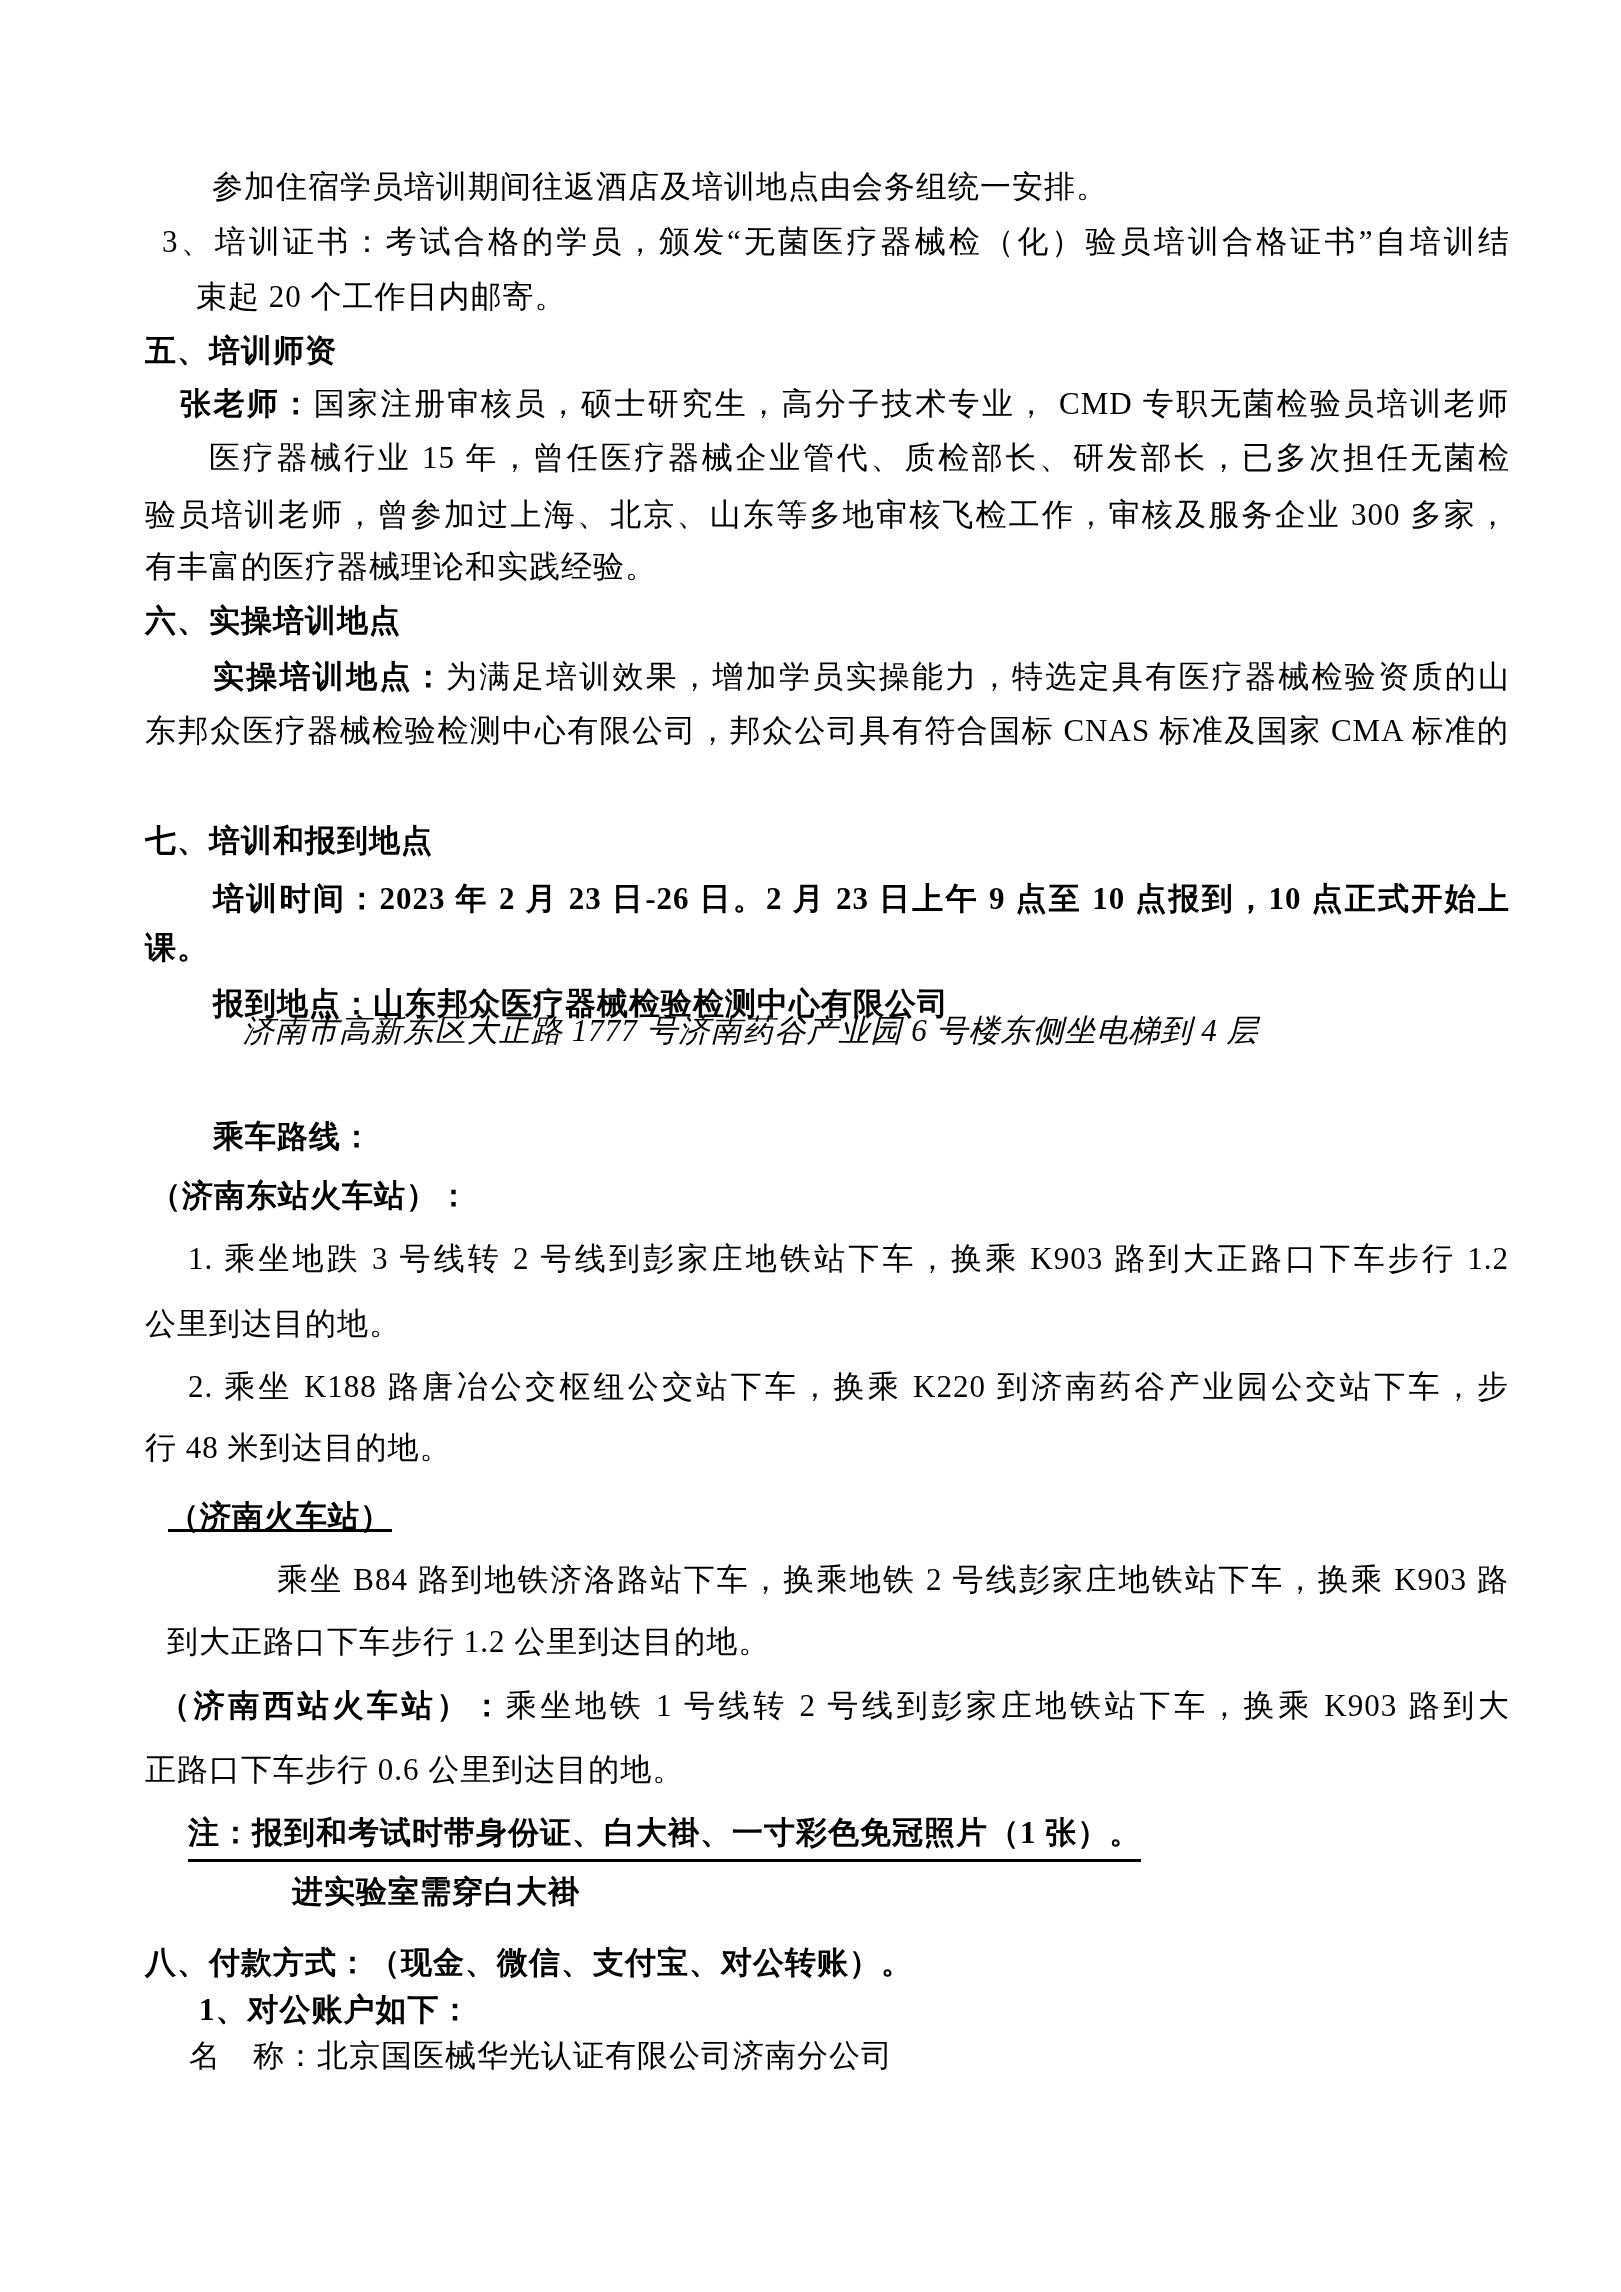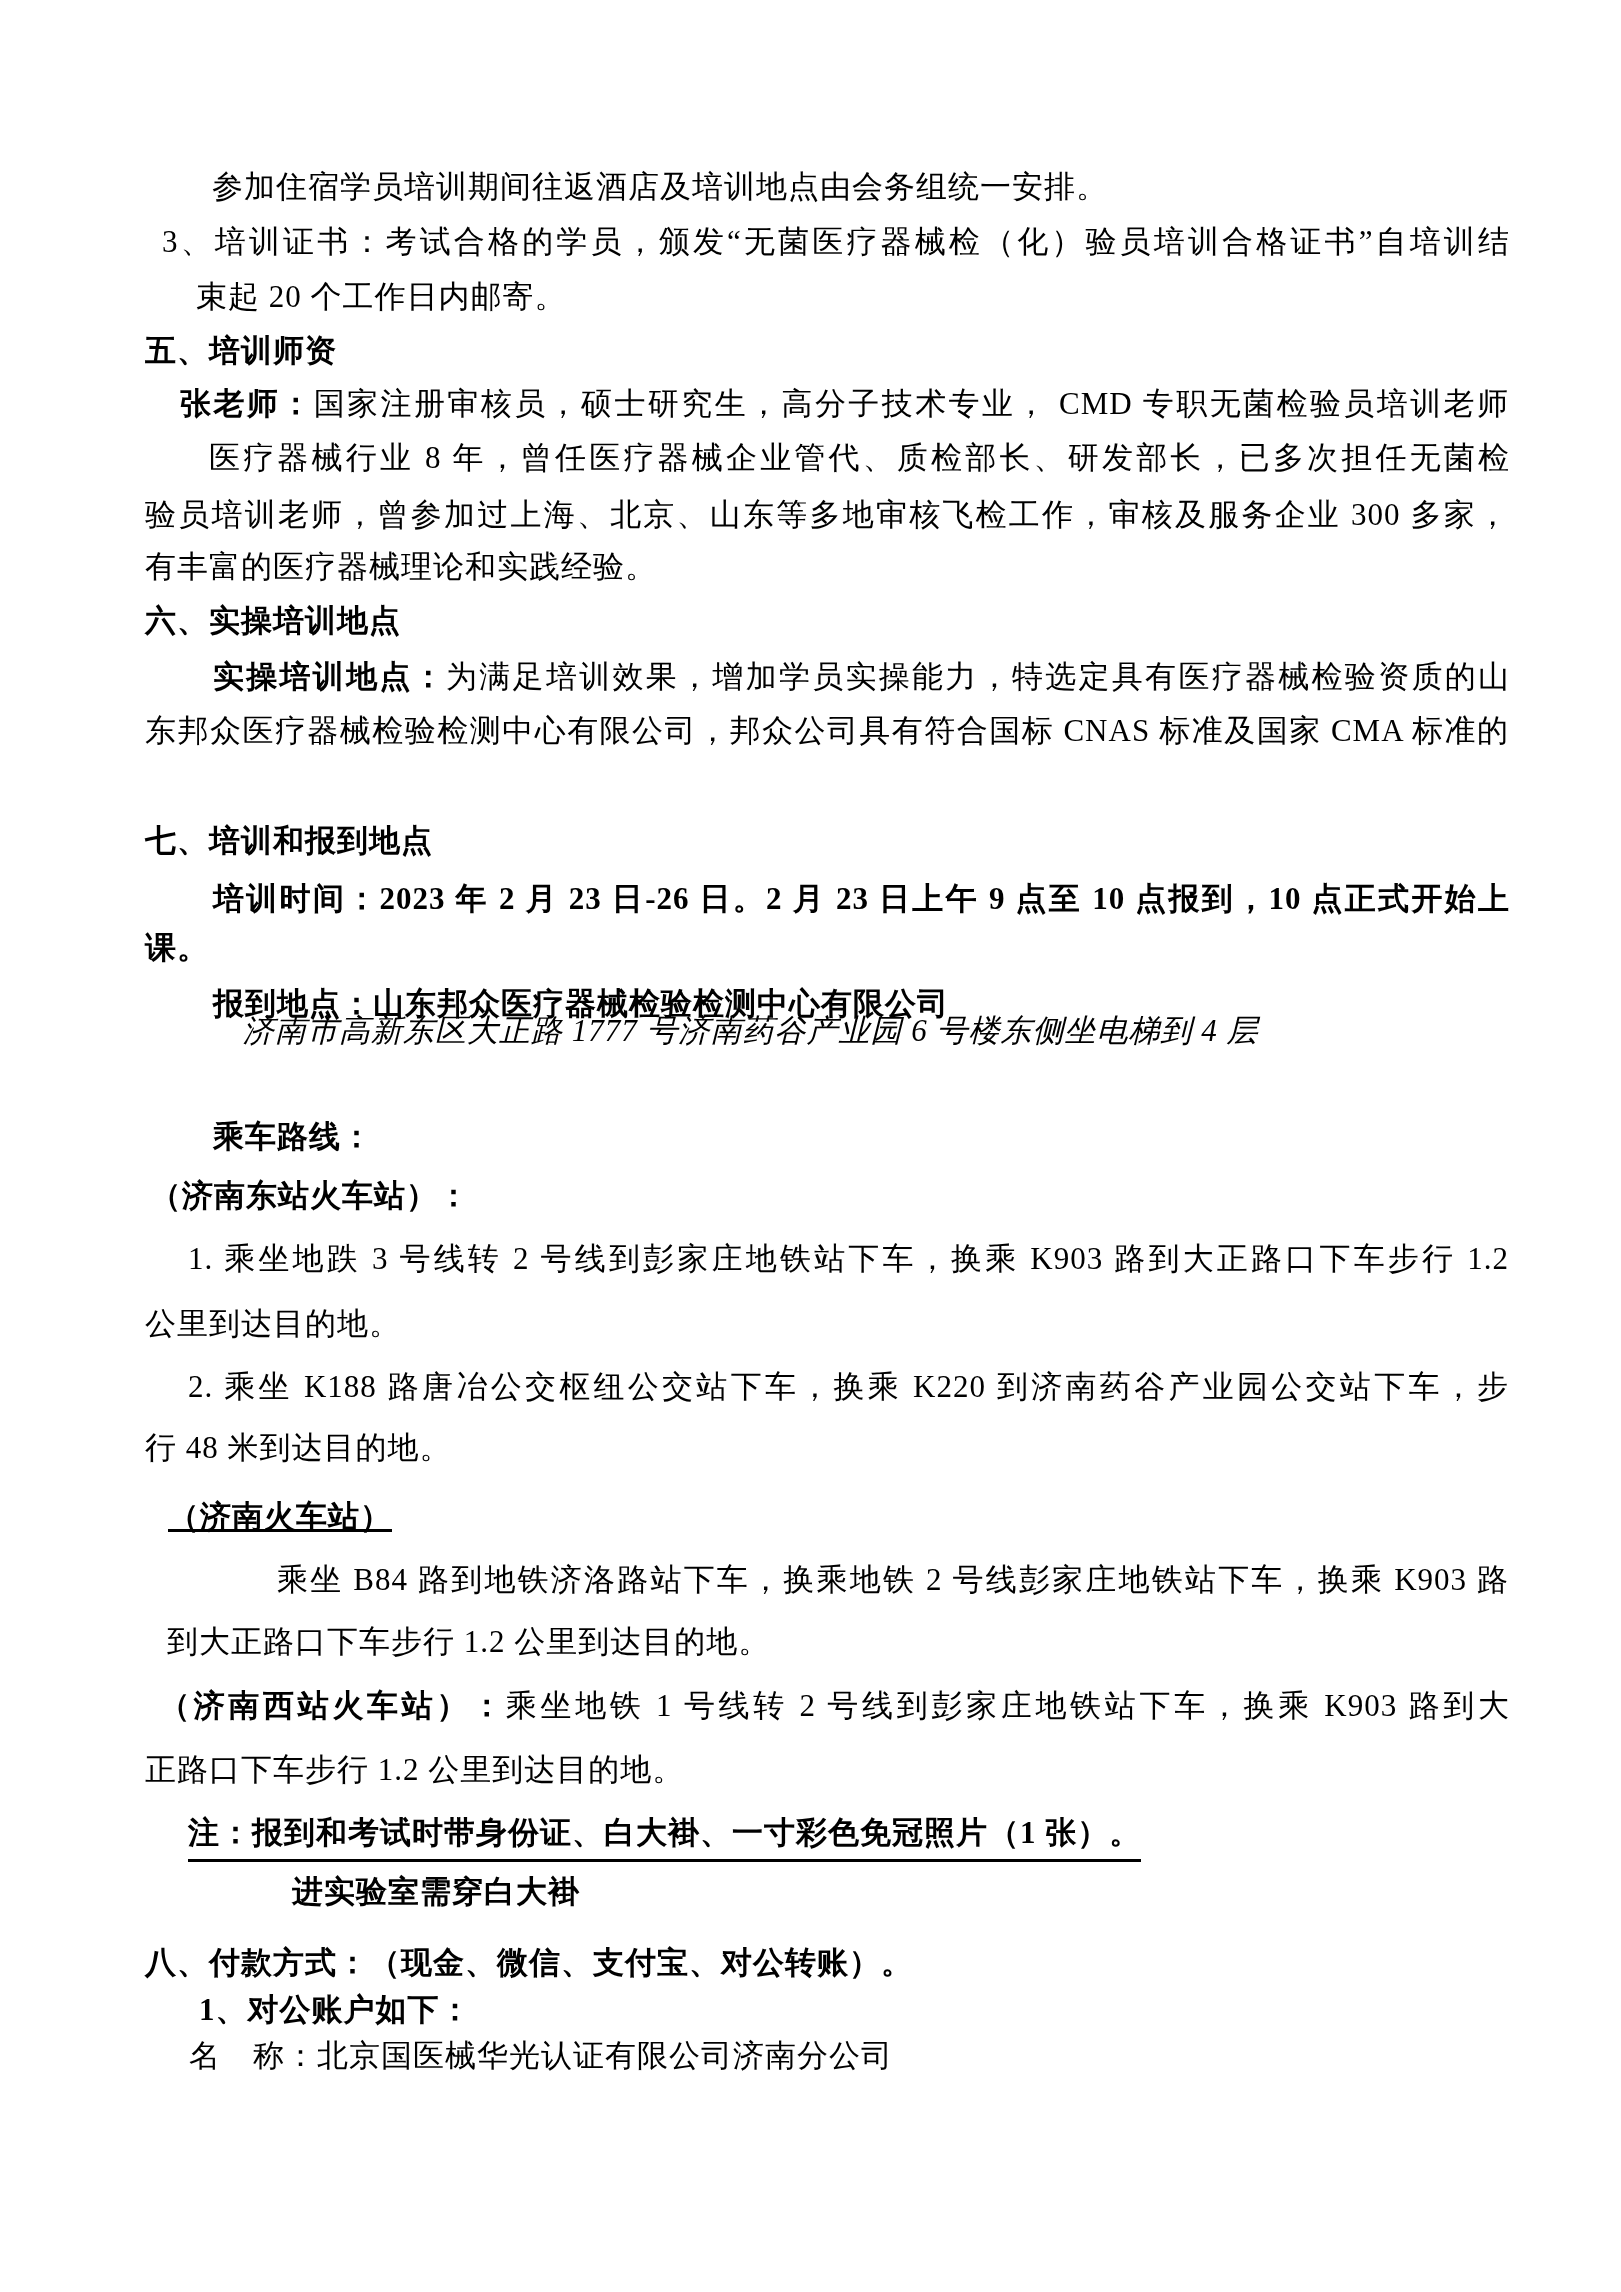--- a/index.html
+++ b/index.html
@@ -38,41 +38,41 @@
 </style>
 </head>
 <body>
 
 <div class="doc-page">
     <div class="line" style="top: 167px; left: 204px; margin-left: 8px;"><span class="seg">参加住宿学员培训期间往返酒店及培训地点由会务组统一安排。</span></div>
     <div class="line justify" style="top: 222px; left: 162px; width: 1348px;"><span class="seg">3、培训证书：考试合格的学员，颁发“无菌医疗器械检（化）验员培训合格证书”自培训结</span></div>
     <div class="line" style="top: 277px; left: 196px;"><span class="seg">束起 20 个工作日内邮寄。</span></div>
     <div class="line" style="top: 331px; left: 145px;"><span class="seg bold">五、培训师资</span></div>
     <div class="line justify" style="top: 384px; left: 180px; width: 1329px;"><span class="seg bold">张老师：</span><span class="seg">国家注册审核员，硕士研究生，高分子技术专业， CMD 专职无菌检验员培训老师</span></div>
-    <div class="line justify" style="top: 438px; left: 209px; width: 1301px;"><span class="seg">医疗器械行业 8 年，曾任医疗器械企业管代、质检部长、研发部长，已多次担任无菌检</span></div>
+    <div class="line justify" style="top: 438px; left: 209px; width: 1301px;"><span class="seg">医疗器械行业 15 年，曾任医疗器械企业管代、质检部长、研发部长，已多次担任无菌检</span></div>
     <div class="line justify" style="top: 495px; left: 145px; width: 1364px;"><span class="seg">验员培训老师，曾参加过上海、北京、山东等多地审核飞检工作，审核及服务企业 300 多家，</span></div>
     <div class="line" style="top: 547px; left: 145px;"><span class="seg">有丰富的医疗器械理论和实践经验。</span></div>
     <div class="line" style="top: 601px; left: 145px;"><span class="seg bold">六、实操培训地点</span></div>
     <div class="line justify" style="top: 657px; left: 213px; width: 1297px;"><span class="seg bold">实操培训地点：</span><span class="seg">为满足培训效果，增加学员实操能力，特选定具有医疗器械检验资质的山</span></div>
     <div class="line justify" style="top: 711px; left: 145px; width: 1364px;"><span class="seg">东邦众医疗器械检验检测中心有限公司，邦众公司具有符合国标 CNAS 标准及国家 CMA 标准的</span></div>
     <div class="line" style="top: 821px; left: 145px;"><span class="seg bold">七、培训和报到地点</span></div>
     <div class="line justify" style="top: 879px; left: 213px; width: 1297px;"><span class="seg bold">培训时间：2023 年 2 月 23 日-26 日。2 月 23 日上午 9 点至 10 点报到，10 点正式开始上</span></div>
     <div class="line" style="top: 928px; left: 145px;"><span class="seg bold">课。</span></div>
     <div class="line" style="top: 984px; left: 213px;"><span class="seg bold">报到地点：山东邦众医疗器械检验检测中心有限公司</span></div>
     <div class="line" style="top: 1011px; left: 243px; font-style: italic;"><span class="seg">济南市高新东区大正路 1777 号济南药谷产业园 6 号楼东侧坐电梯到 4 层</span></div>
     <div class="line" style="top: 1117px; left: 213px;"><span class="seg bold">乘车路线：</span></div>
     <div class="line" style="top: 1176px; left: 150px;"><span class="seg bold">（济南东站火车站）：</span></div>
     <div class="line justify" style="top: 1239px; left: 188px; width: 1321px;"><span class="seg">1. 乘坐地跌 3 号线转 2 号线到彭家庄地铁站下车，换乘 K903 路到大正路口下车步行 1.2</span></div>
     <div class="line" style="top: 1304px; left: 145px;"><span class="seg">公里到达目的地。</span></div>
     <div class="line justify" style="top: 1367px; left: 188px; width: 1321px;"><span class="seg">2. 乘坐 K188 路唐冶公交枢纽公交站下车，换乘 K220 到济南药谷产业园公交站下车，步</span></div>
     <div class="line" style="top: 1428px; left: 145px;"><span class="seg">行 48 米到达目的地。</span></div>
     <div class="line" style="top: 1497px; left: 168px; text-decoration: underline;"><span class="seg bold">（济南火车站）</span></div>
     <div class="line justify" style="top: 1560px; left: 277px; width: 1232px;"><span class="seg">乘坐 B84 路到地铁济洛路站下车，换乘地铁 2 号线彭家庄地铁站下车，换乘 K903 路</span></div>
     <div class="line" style="top: 1622px; left: 167px;"><span class="seg">到大正路口下车步行 1.2 公里到达目的地。</span></div>
     <div class="line justify" style="top: 1686px; left: 159px; width: 1351px;"><span class="seg bold">（济南西站火车站）：</span><span class="seg">乘坐地铁 1 号线转 2 号线到彭家庄地铁站下车，换乘 K903 路到大</span></div>
-    <div class="line" style="top: 1750px; left: 145px;"><span class="seg">正路口下车步行 1.2 公里到达目的地。</span></div>
+    <div class="line" style="top: 1750px; left: 145px;"><span class="seg">正路口下车步行 0.6 公里到达目的地。</span></div>
     <div class="line" style="top: 1813px; left: 188px;"><span class="seg bold underline">注：报到和考试时带身份证、白大褂、一寸彩色免冠照片（1 张）。</span></div>
     <div class="line" style="top: 1872px; left: 292px;"><span class="seg bold">进实验室需穿白大褂</span></div>
     <div class="line" style="top: 1943px; left: 145px;"><span class="seg bold">八、付款方式：（现金、微信、支付宝、对公转账）。</span></div>
     <div class="line" style="top: 1990px; left: 199px;"><span class="seg bold">1、对公账户如下：</span></div>
     <div class="line" style="top: 2036px; left: 189px;"><span class="seg">名　称：北京国医械华光认证有限公司济南分公司</span></div>
   </div>
 
 
 </body></html>

